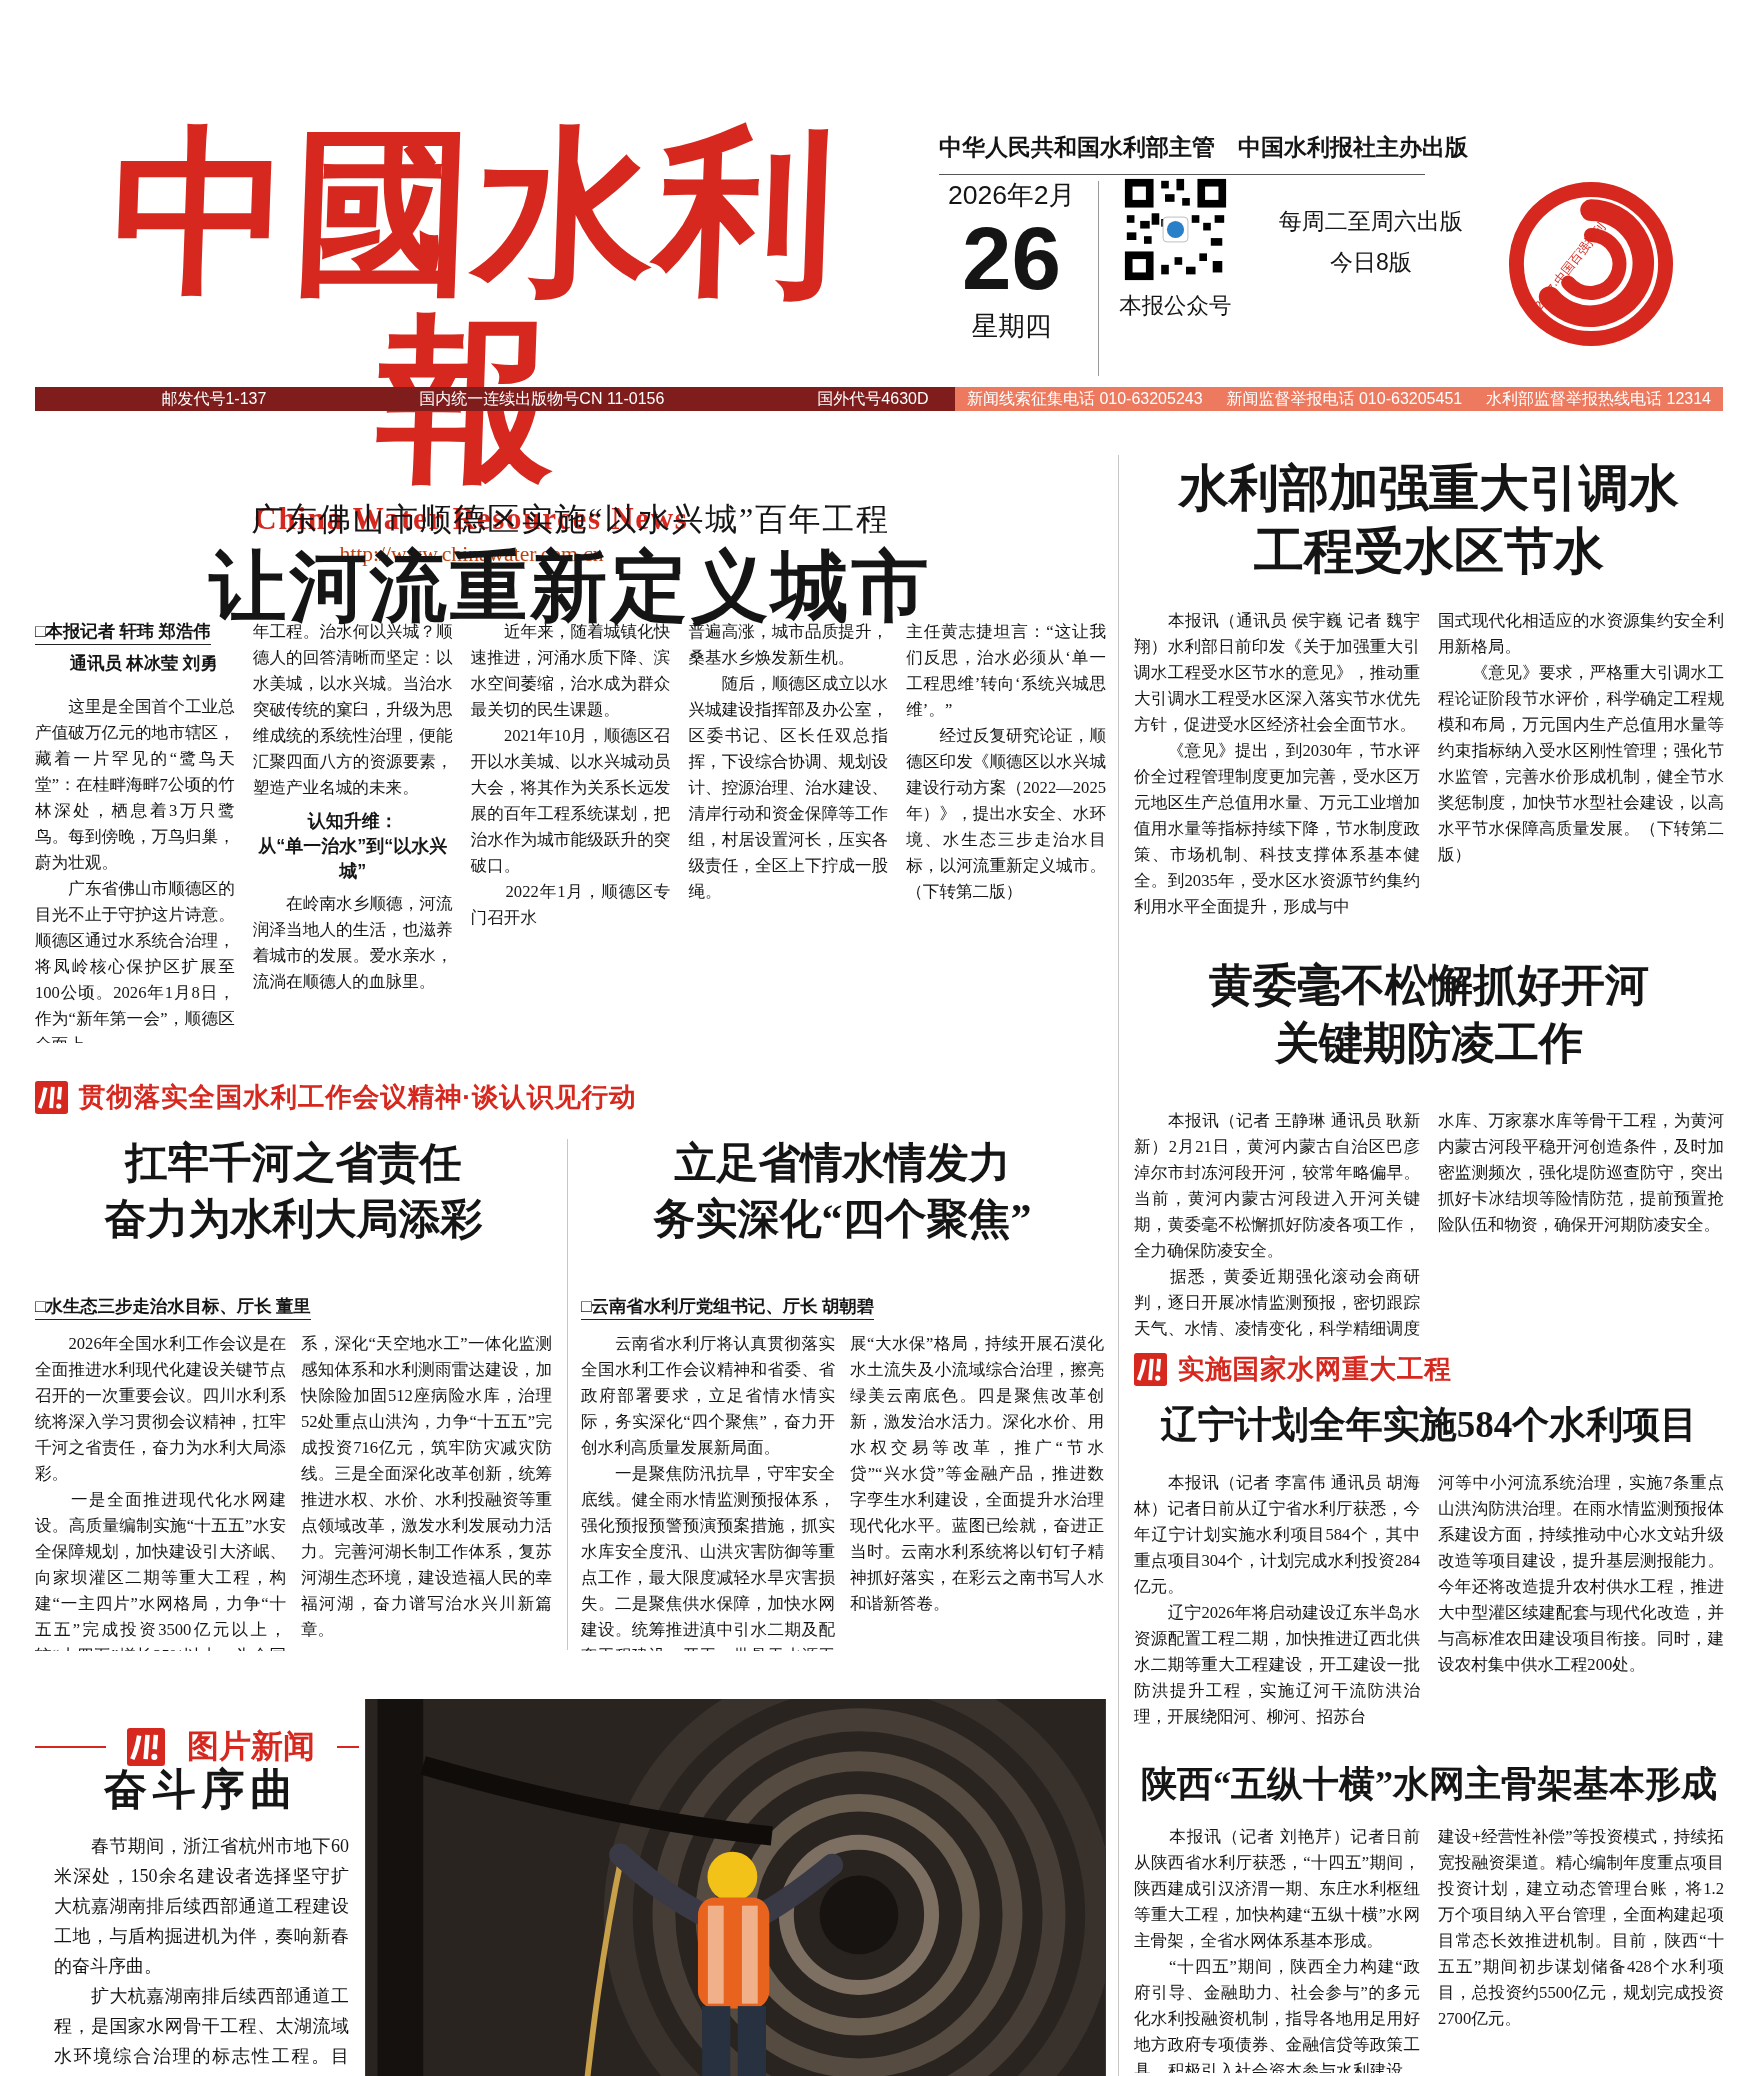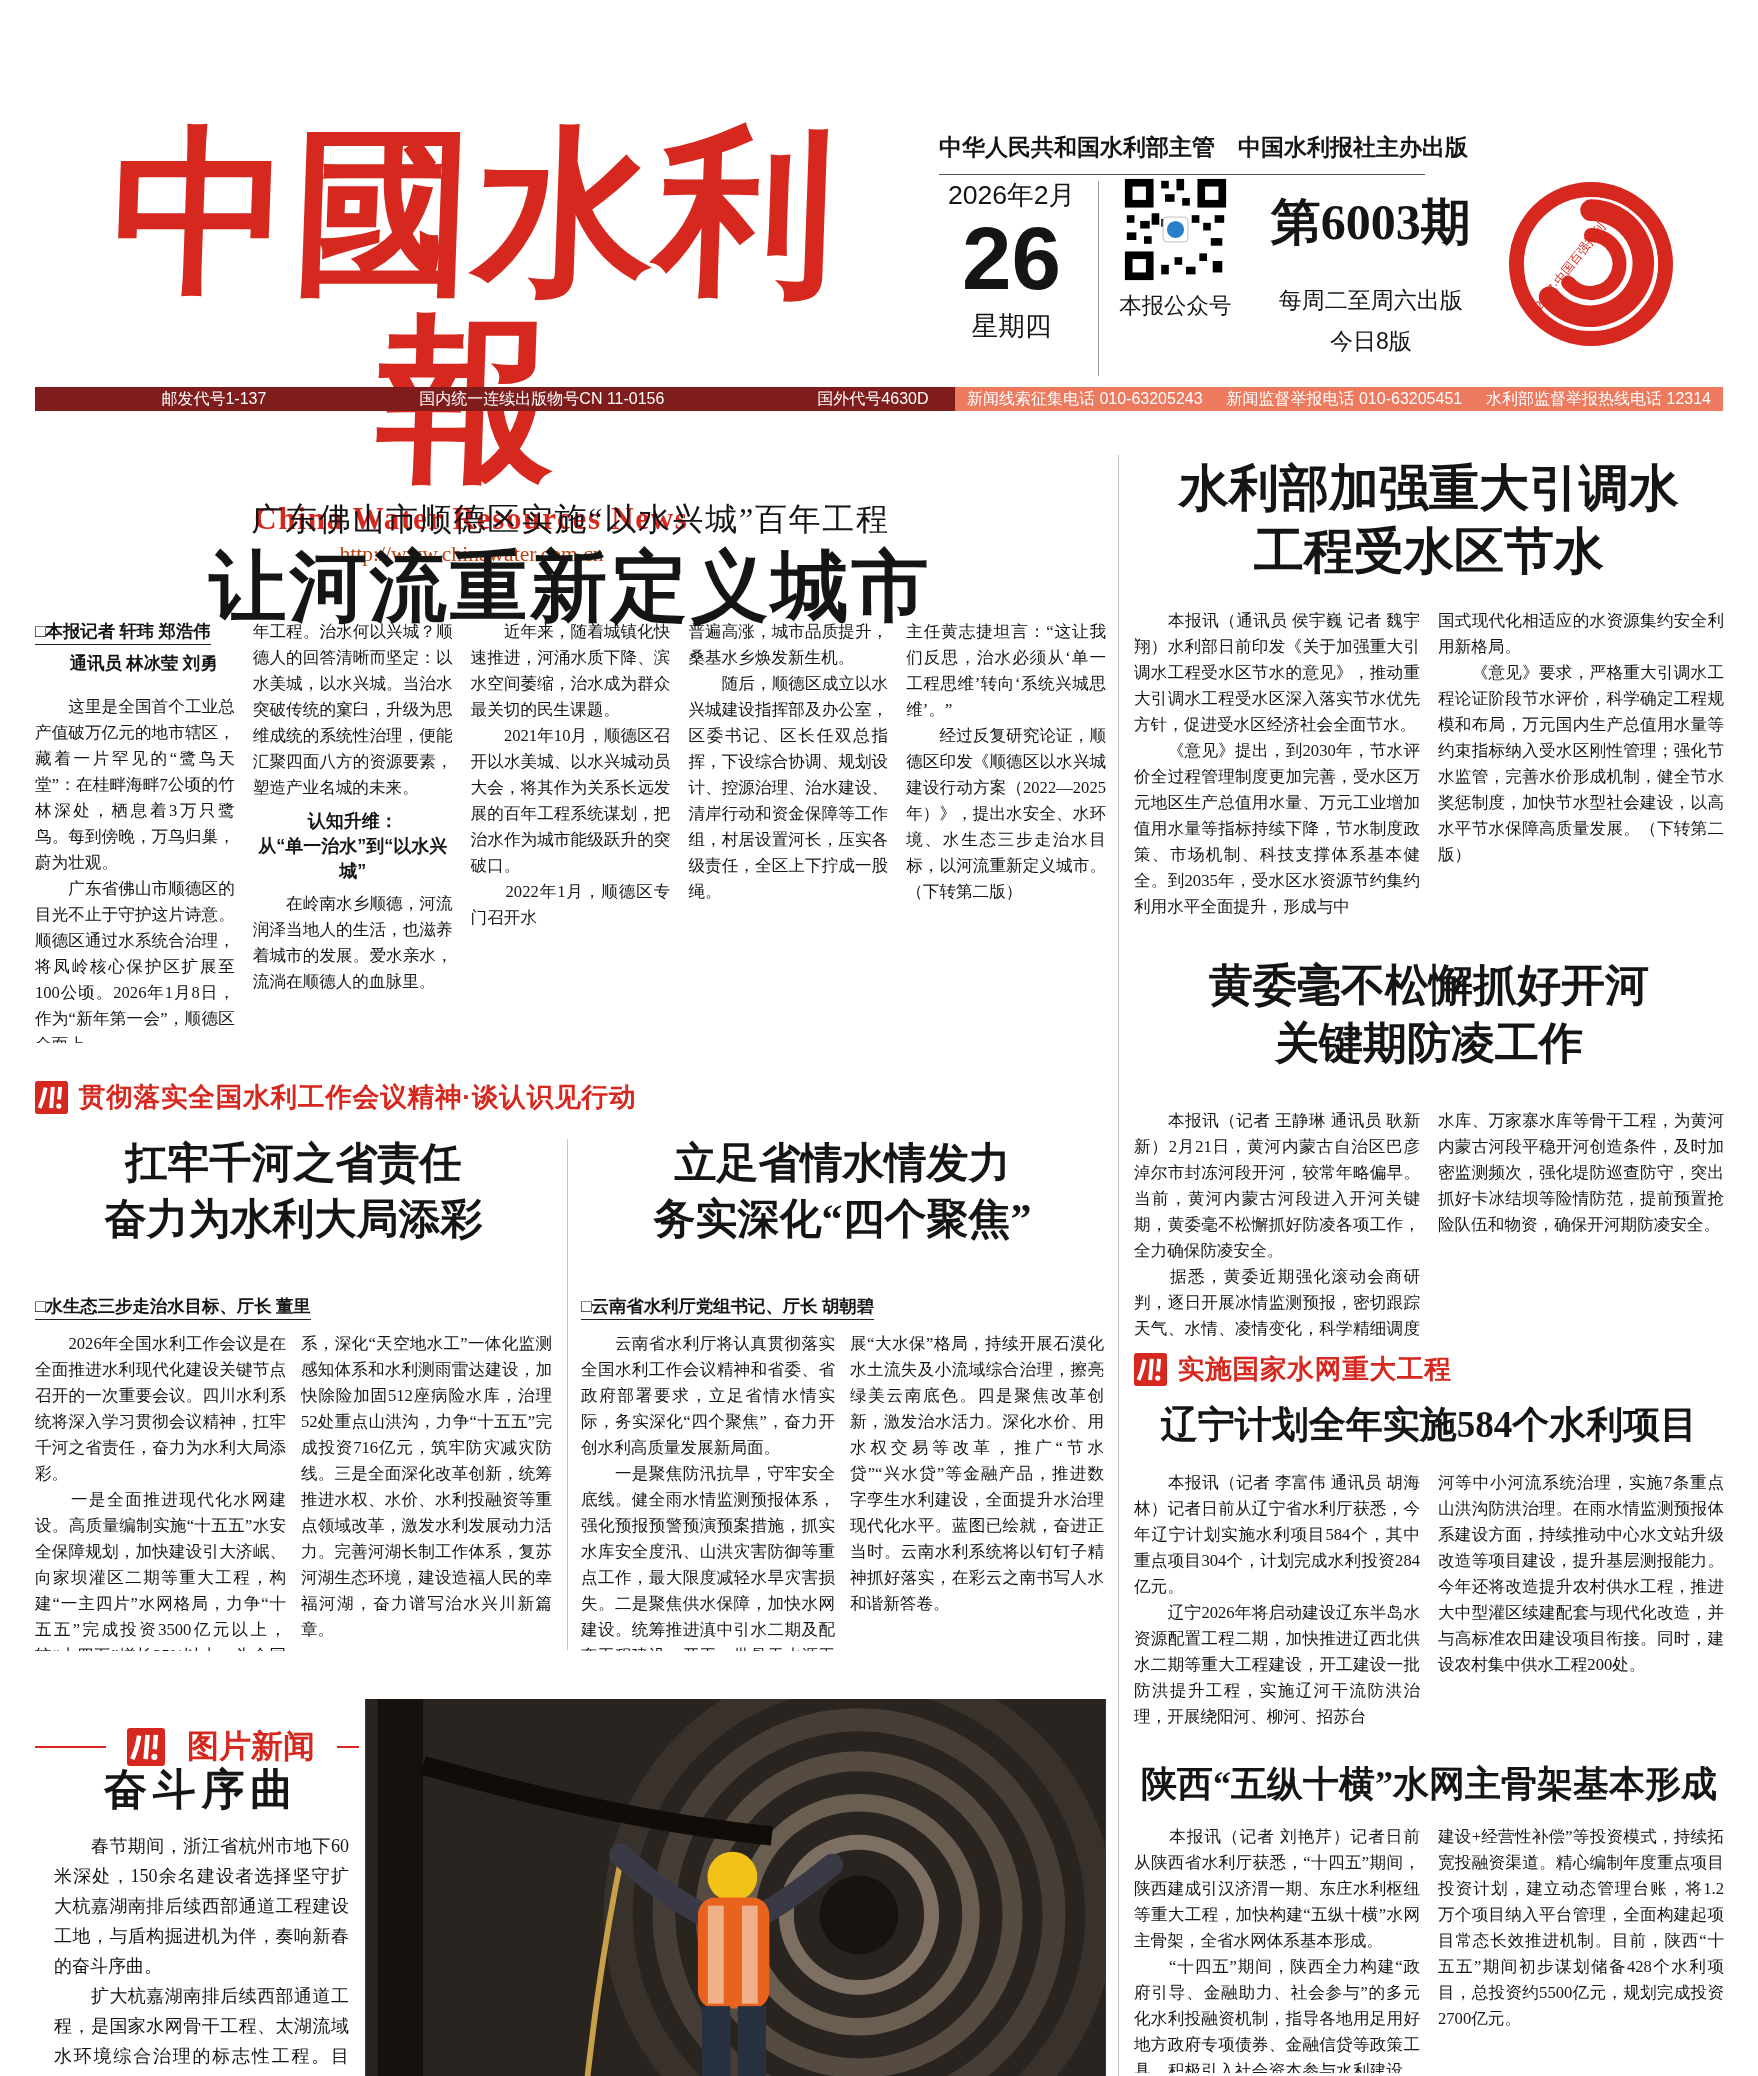--- a/index.html
+++ b/index.html
@@ -107,21 +107,20 @@
               <rect x="94" y="88" width="10" height="12"></rect>
               <rect x="4" y="58" width="10" height="8"></rect>
               <rect x="22" y="62" width="8" height="8"></rect>
           </g>
           <rect x="42" y="42" width="26" height="26" rx="4" fill="#fff" stroke="#bbb"></rect>
           <circle cx="55" cy="55" r="9" fill="#2a7fc9"></circle>
         </svg>
         <div class="qrlabel">本报公众号</div>
       </div>
       <div class="issueblock">
-        <div class="issue-no" style="font-family:'Liberation Serif','DejaVu Serif',serif;">第6003期</div>
         <div class="issue-sch">每周二至周六出版</div>
         <div class="issue-pg">今日8版</div>
       </div>
       <div style="width:179px;">
         <svg width="174" height="174" viewBox="0 0 420 420">
           <circle cx="210" cy="210" r="180" fill="none" stroke="#d6281e" stroke-width="36"></circle>
           <path d="M210,80 a128,128 0 1 1 -100,210" fill="none" stroke="#d6281e" stroke-width="52" stroke-linecap="round"></path>
           <path d="M210,140 a70,70 0 1 1 -55,115" fill="none" stroke="#d6281e" stroke-width="34" stroke-linecap="round"></path>
           <text x="88" y="322" transform="rotate(-52 88 322)" font-size="30" fill="#d6281e" font-family="'Liberation Sans',sans-serif">2017·中国百强报刊</text>
         </svg>

